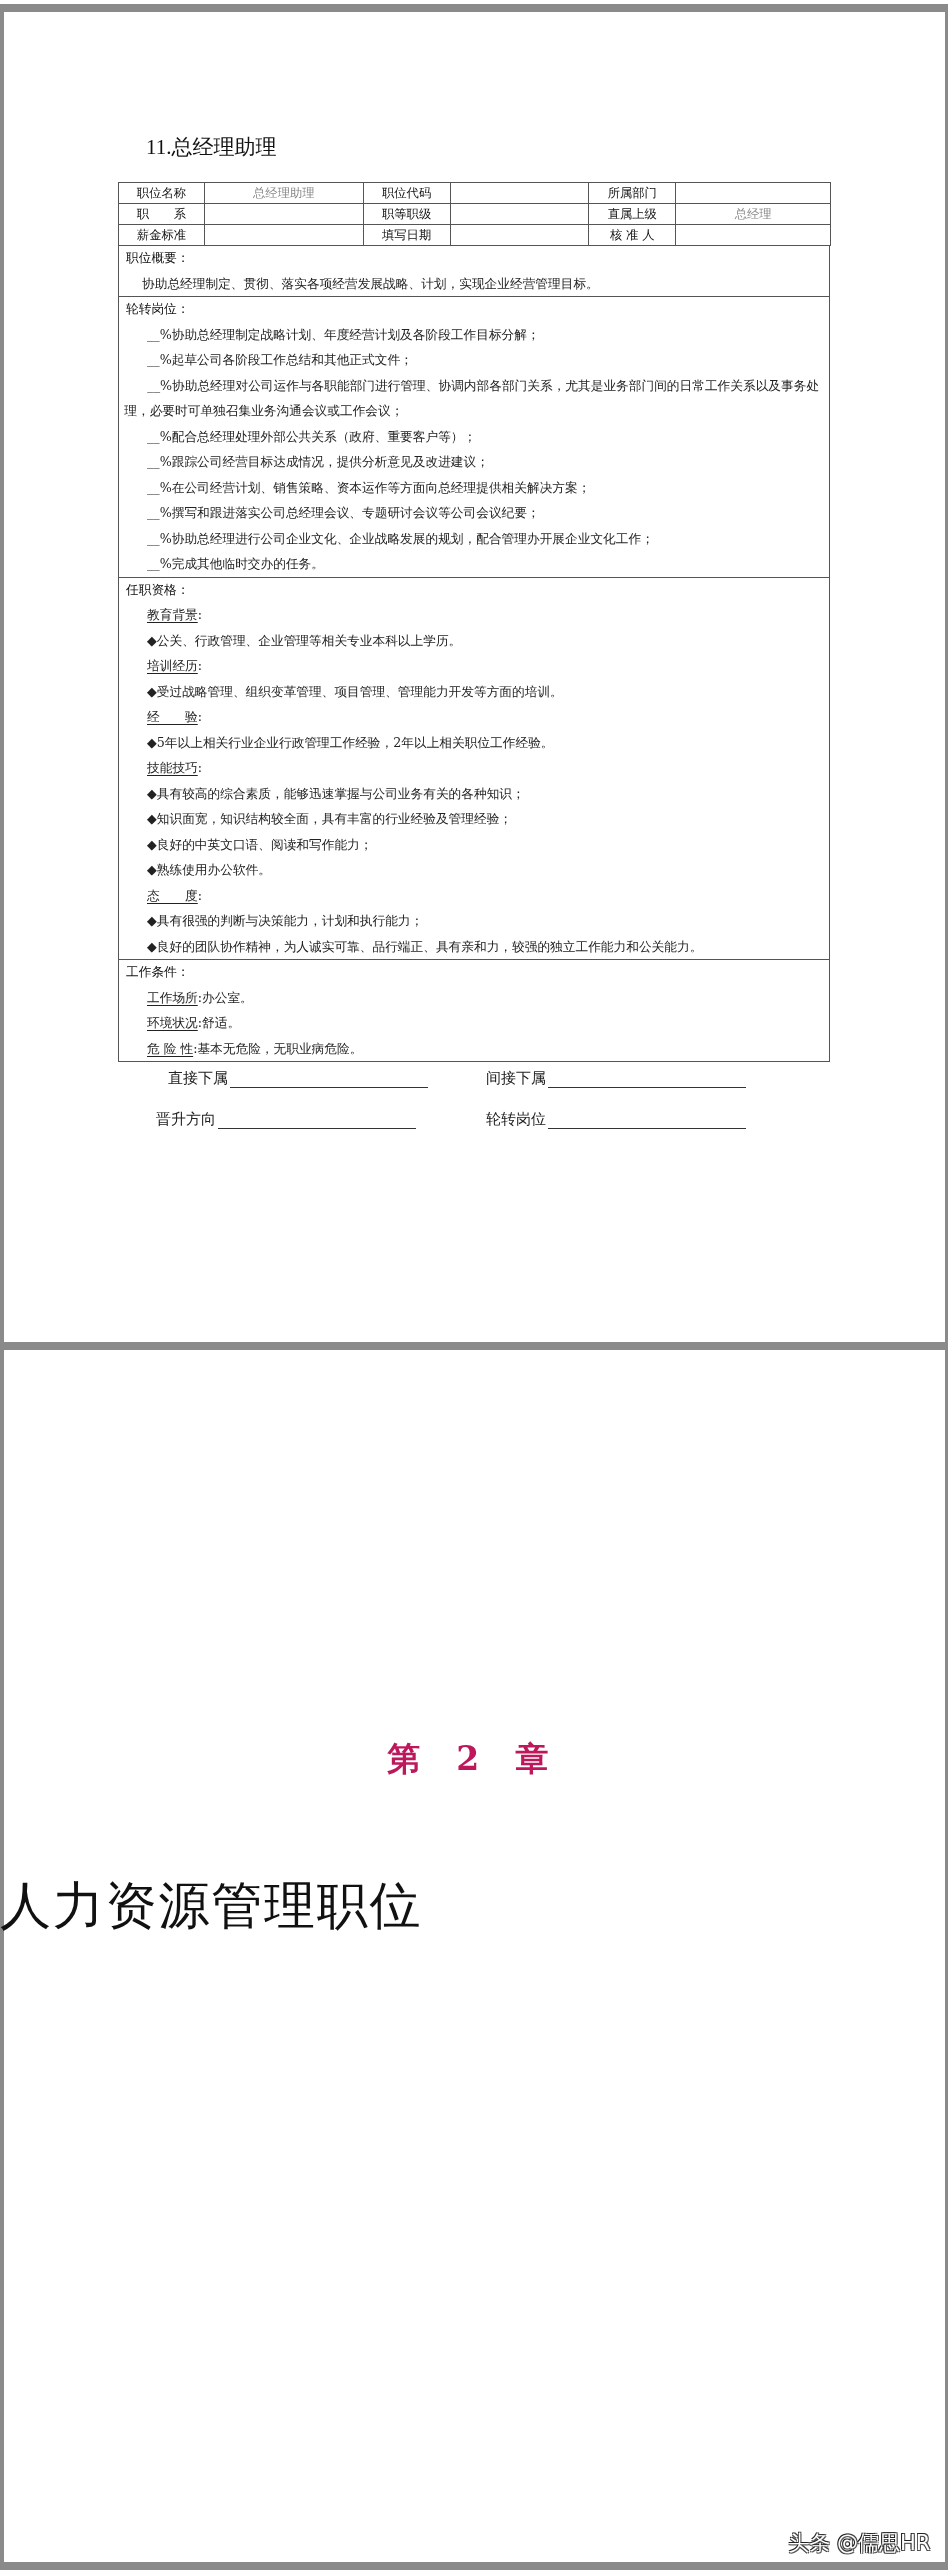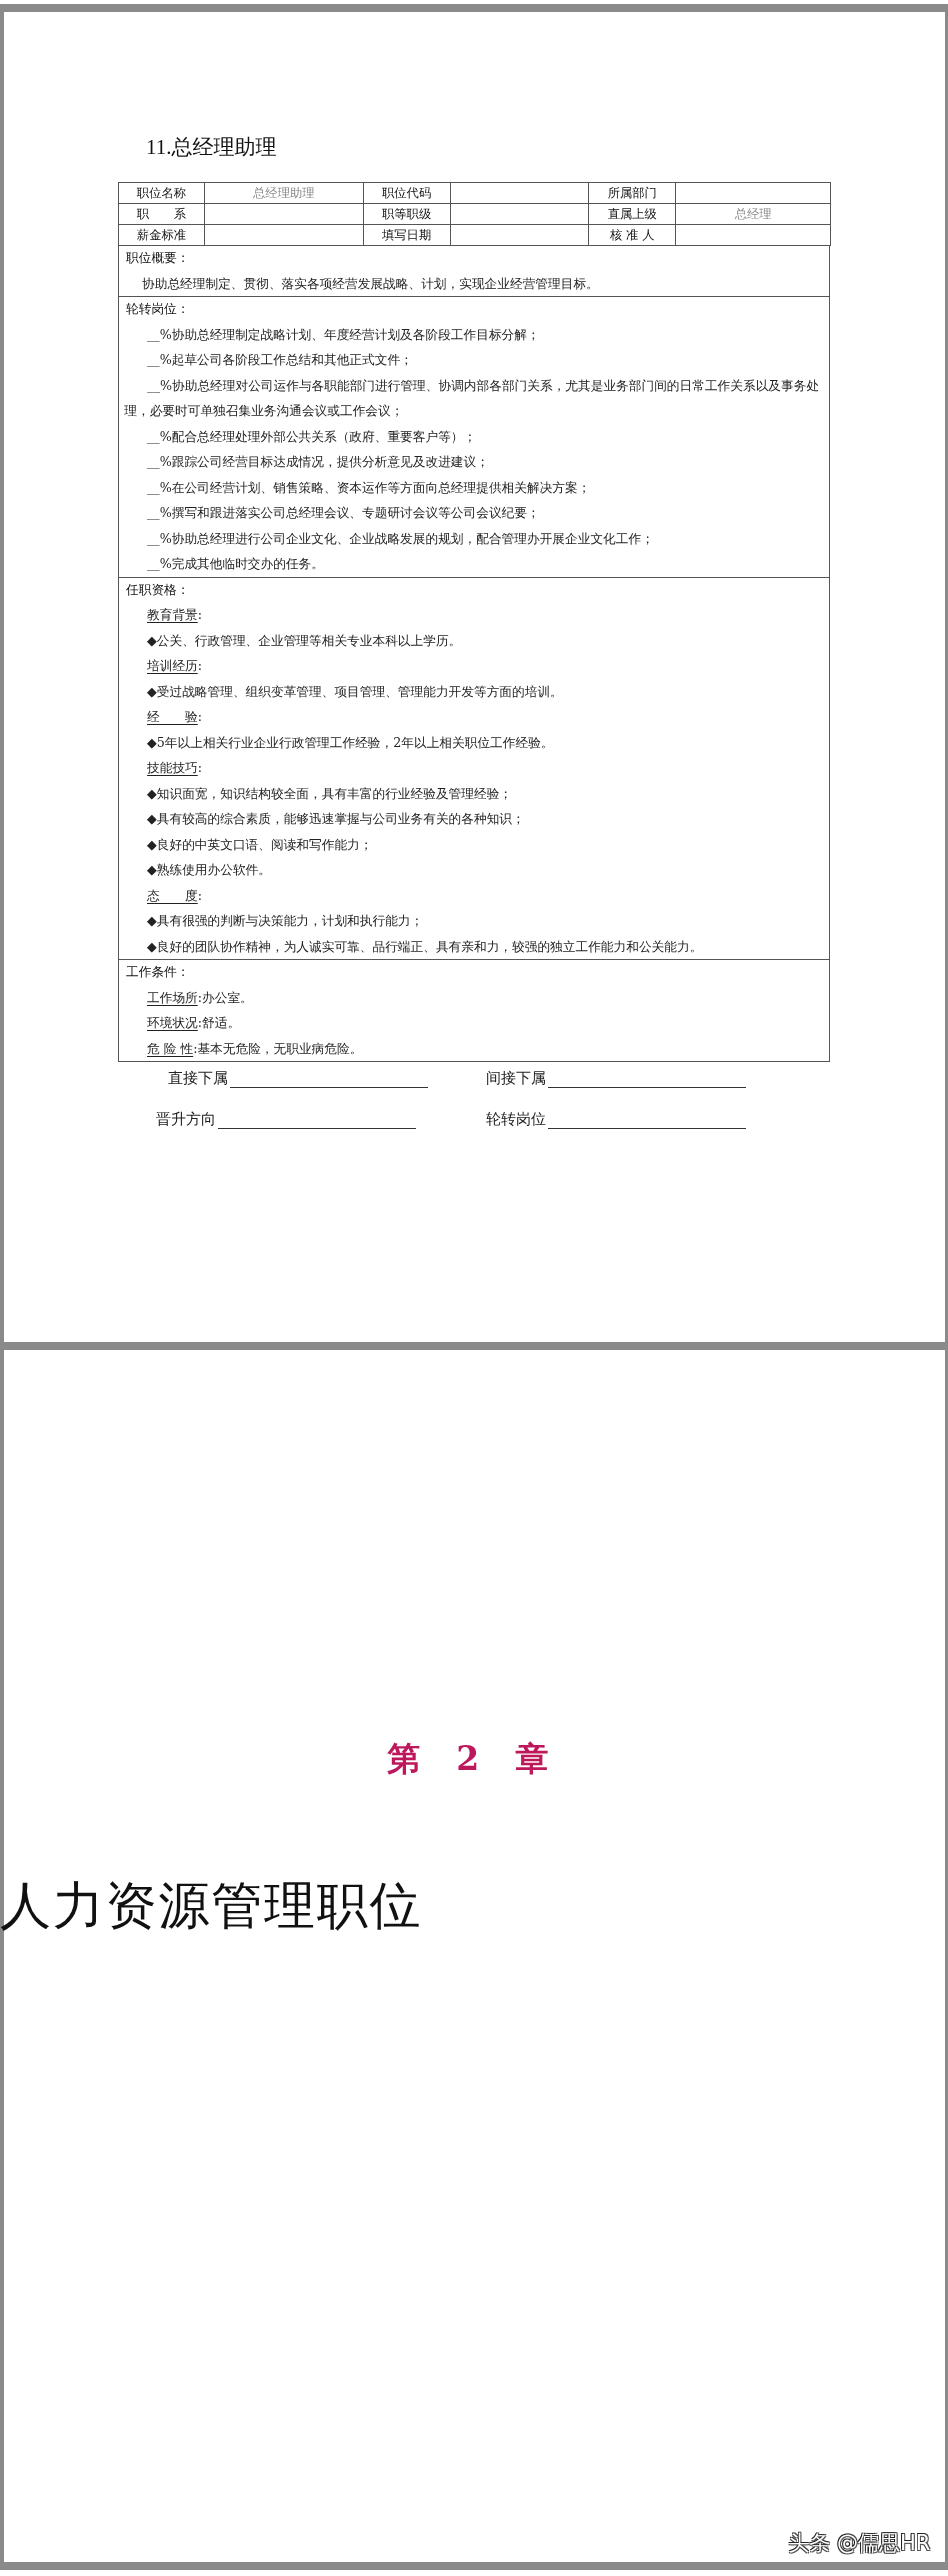--- a/index.html
+++ b/index.html
@@ -155,22 +155,22 @@
 
   <div class="divider">
     <div class="head">任职资格：</div>
     <div class="line"><span class="sub">教育背景</span><span>:</span></div>
     <div class="line">◆公关、行政管理、企业管理等相关专业本科以上学历。</div>
     <div class="line"><span class="sub">培训经历</span><span>:</span></div>
     <div class="line">◆受过战略管理、组织变革管理、项目管理、管理能力开发等方面的培训。</div>
     <div class="line"><span class="sub">经　　验</span><span>:</span></div>
     <div class="line">◆5年以上相关行业企业行政管理工作经验，2年以上相关职位工作经验。</div>
     <div class="line"><span class="sub">技能技巧</span><span>:</span></div>
+    <div class="line">◆具有较高的综合素质，能够迅速掌握与公司业务有关的各种知识；</div>
     <div class="line">◆知识面宽，知识结构较全面，具有丰富的行业经验及管理经验；</div>
-    <div class="line">◆具有较高的综合素质，能够迅速掌握与公司业务有关的各种知识；</div>
     <div class="line">◆良好的中英文口语、阅读和写作能力；</div>
     <div class="line">◆熟练使用办公软件。</div>
     <div class="line"><span class="sub">态　　度</span><span>:</span></div>
     <div class="line">◆具有很强的判断与决策能力，计划和执行能力；</div>
     <div class="line">◆良好的团队协作精神，为人诚实可靠、品行端正、具有亲和力，较强的独立工作能力和公关能力。</div>
   </div>
 
   <div class="divider">
     <div class="head">工作条件：</div>
     <div class="line"><span class="sub">工作场所</span>:<span>办公室。</span></div>

